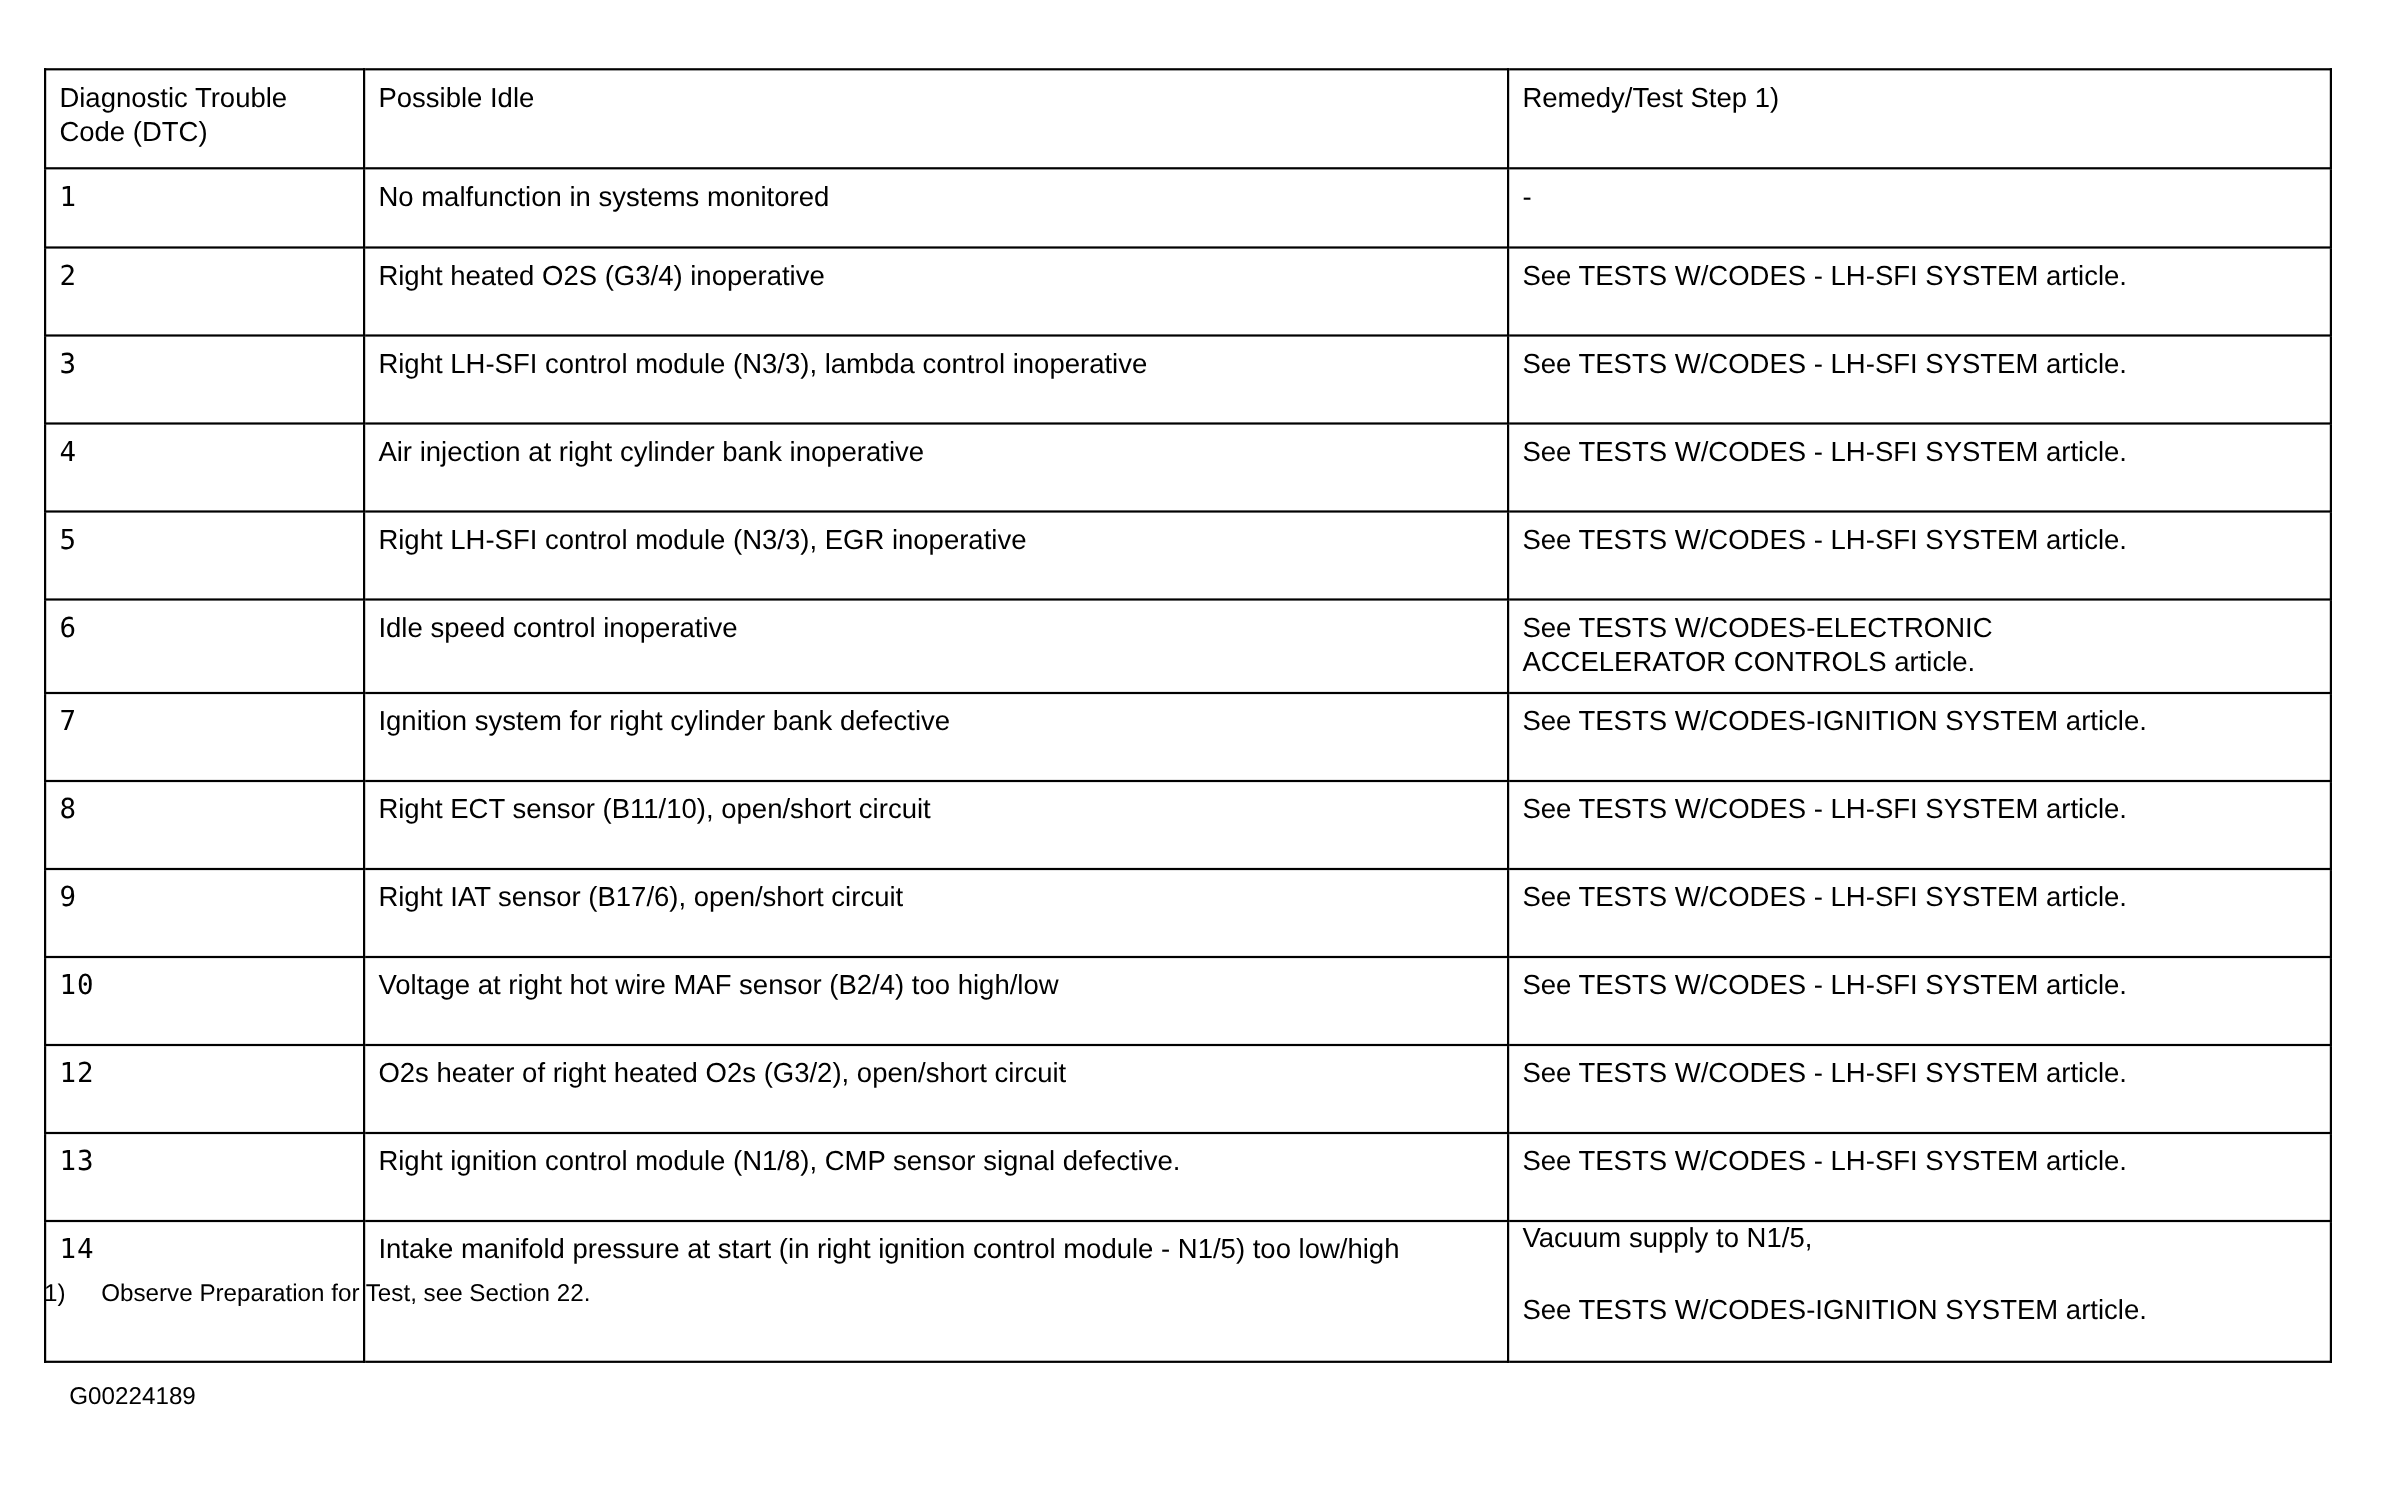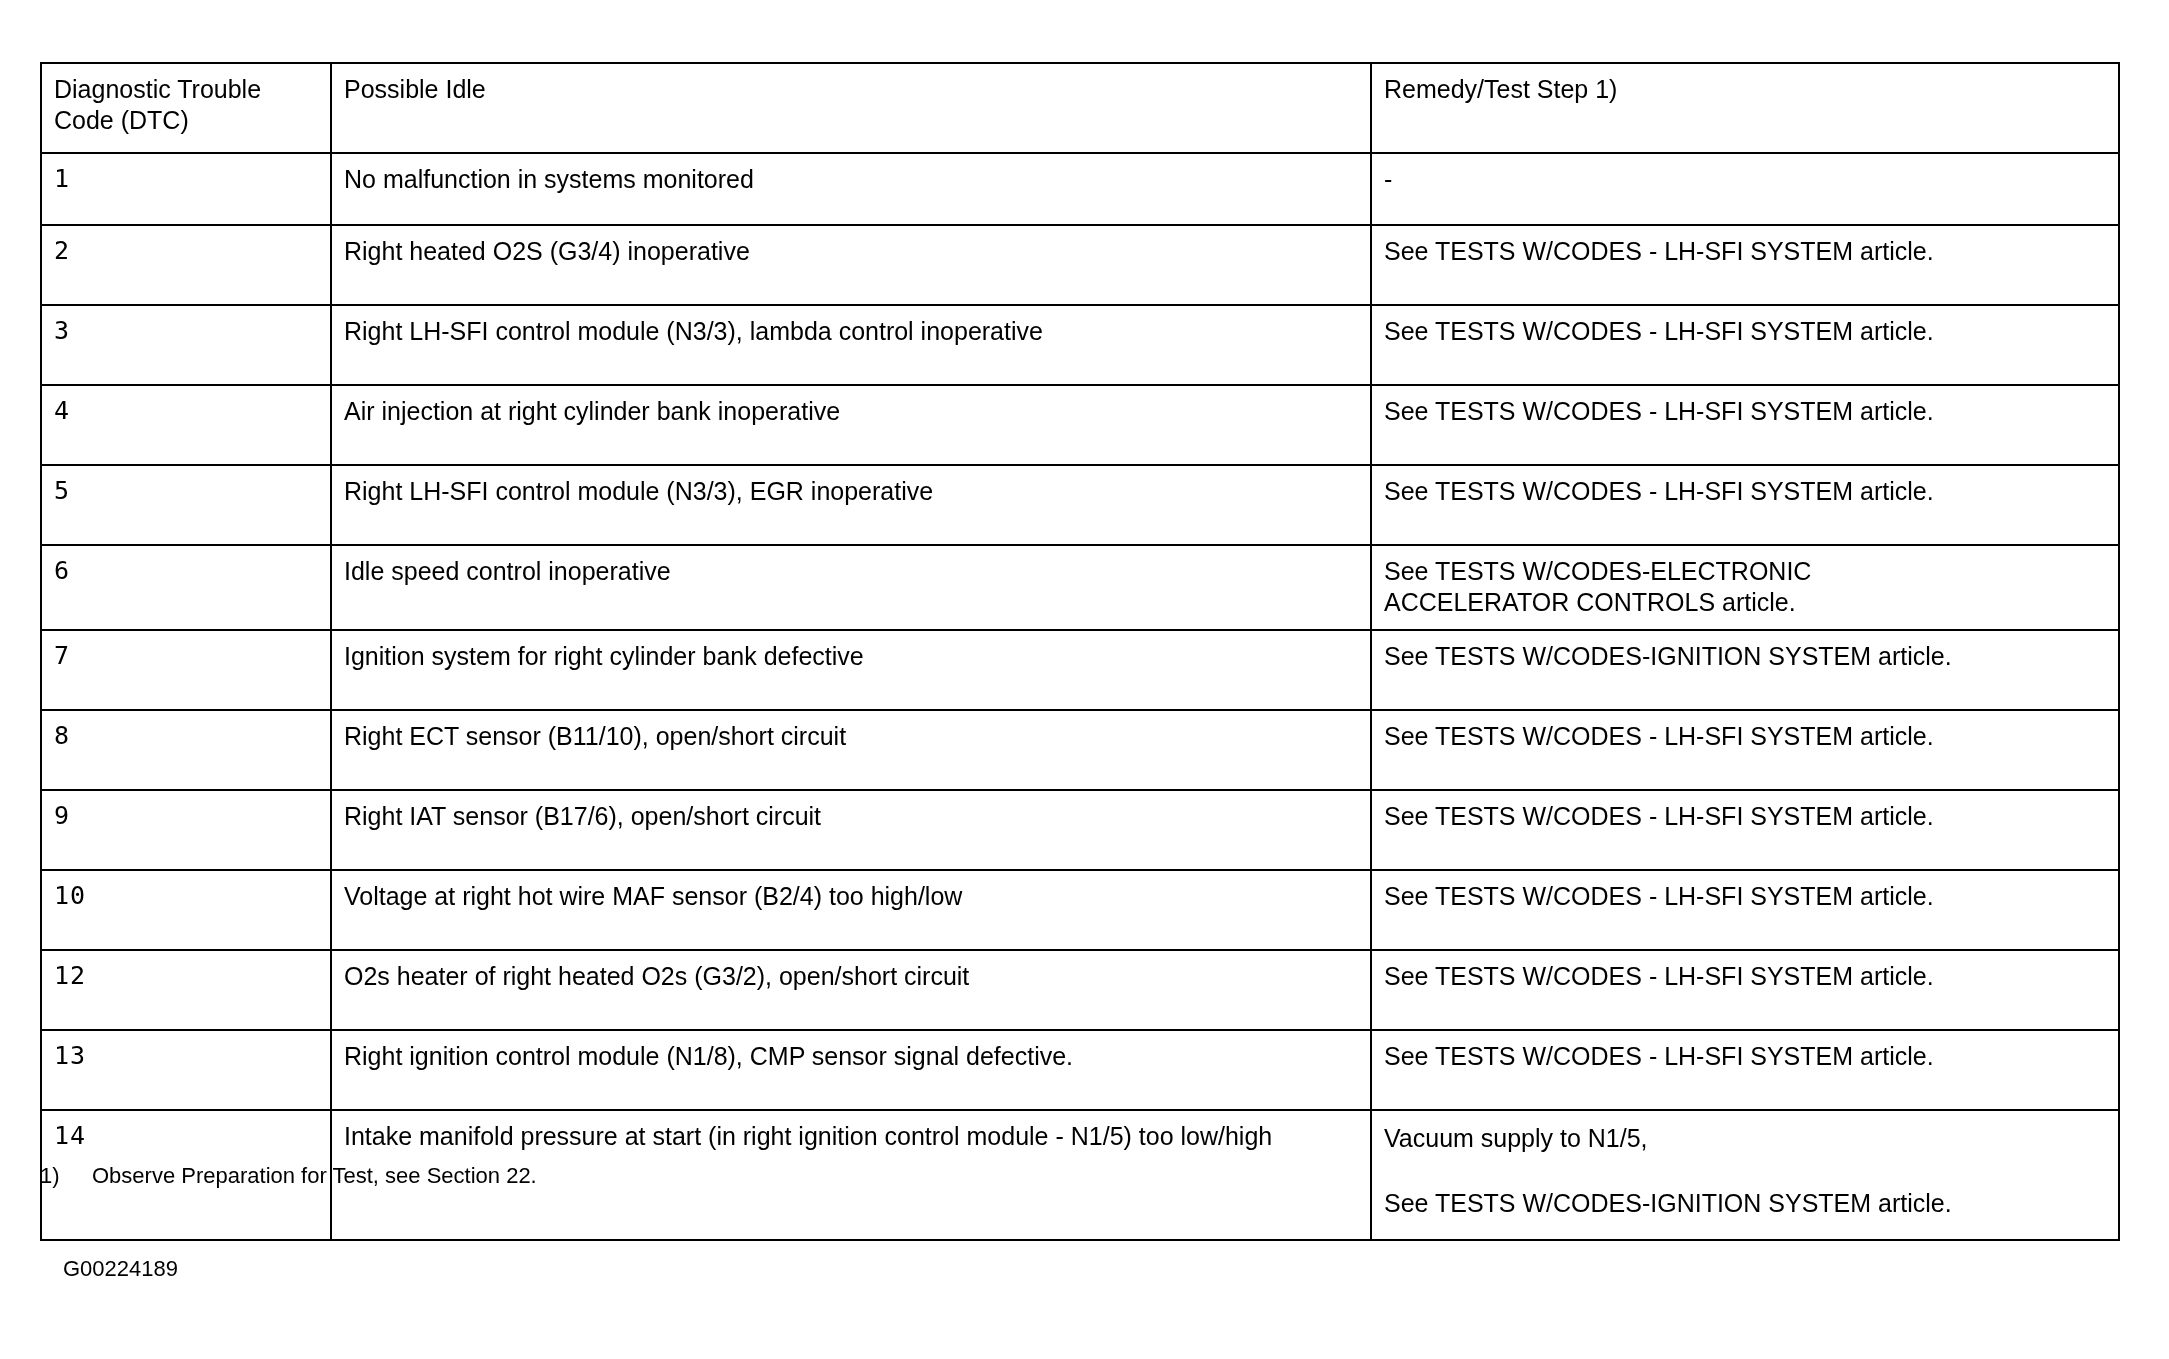--- a/index.html
+++ b/index.html
@@ -206,21 +206,21 @@
       <tr class="r13">
         <td class="dtc-cell">13</td>
         <td class="cause-cell">Right ignition control module (N1/8), CMP sensor signal defective.</td>
         <td class="remedy-cell">
           <span class="remedy-sub"> See TESTS W/CODES - LH-SFI SYSTEM article.</span>
         </td>
       </tr>
       <tr class="r14">
         <td class="dtc-cell">14</td>
         <td class="cause-cell">Intake manifold pressure at start (in right ignition control module - N1/5) too low/high</td>
-        <td class="remedy-cell" style="padding-top:12px;">
+        <td class="remedy-cell" style="padding-top:0;">
           <span class="remedy-sub">Vacuum supply to N1/5,</span>
           <span class="remedy-line2">See TESTS W/CODES-IGNITION SYSTEM article.</span>
         </td>
       </tr>
     </tbody>
   </table>
 
   <div class="footnote">
     <span class="fn-num">1)</span><span>Observe Preparation for Test, see Section 22.</span>
   </div>

